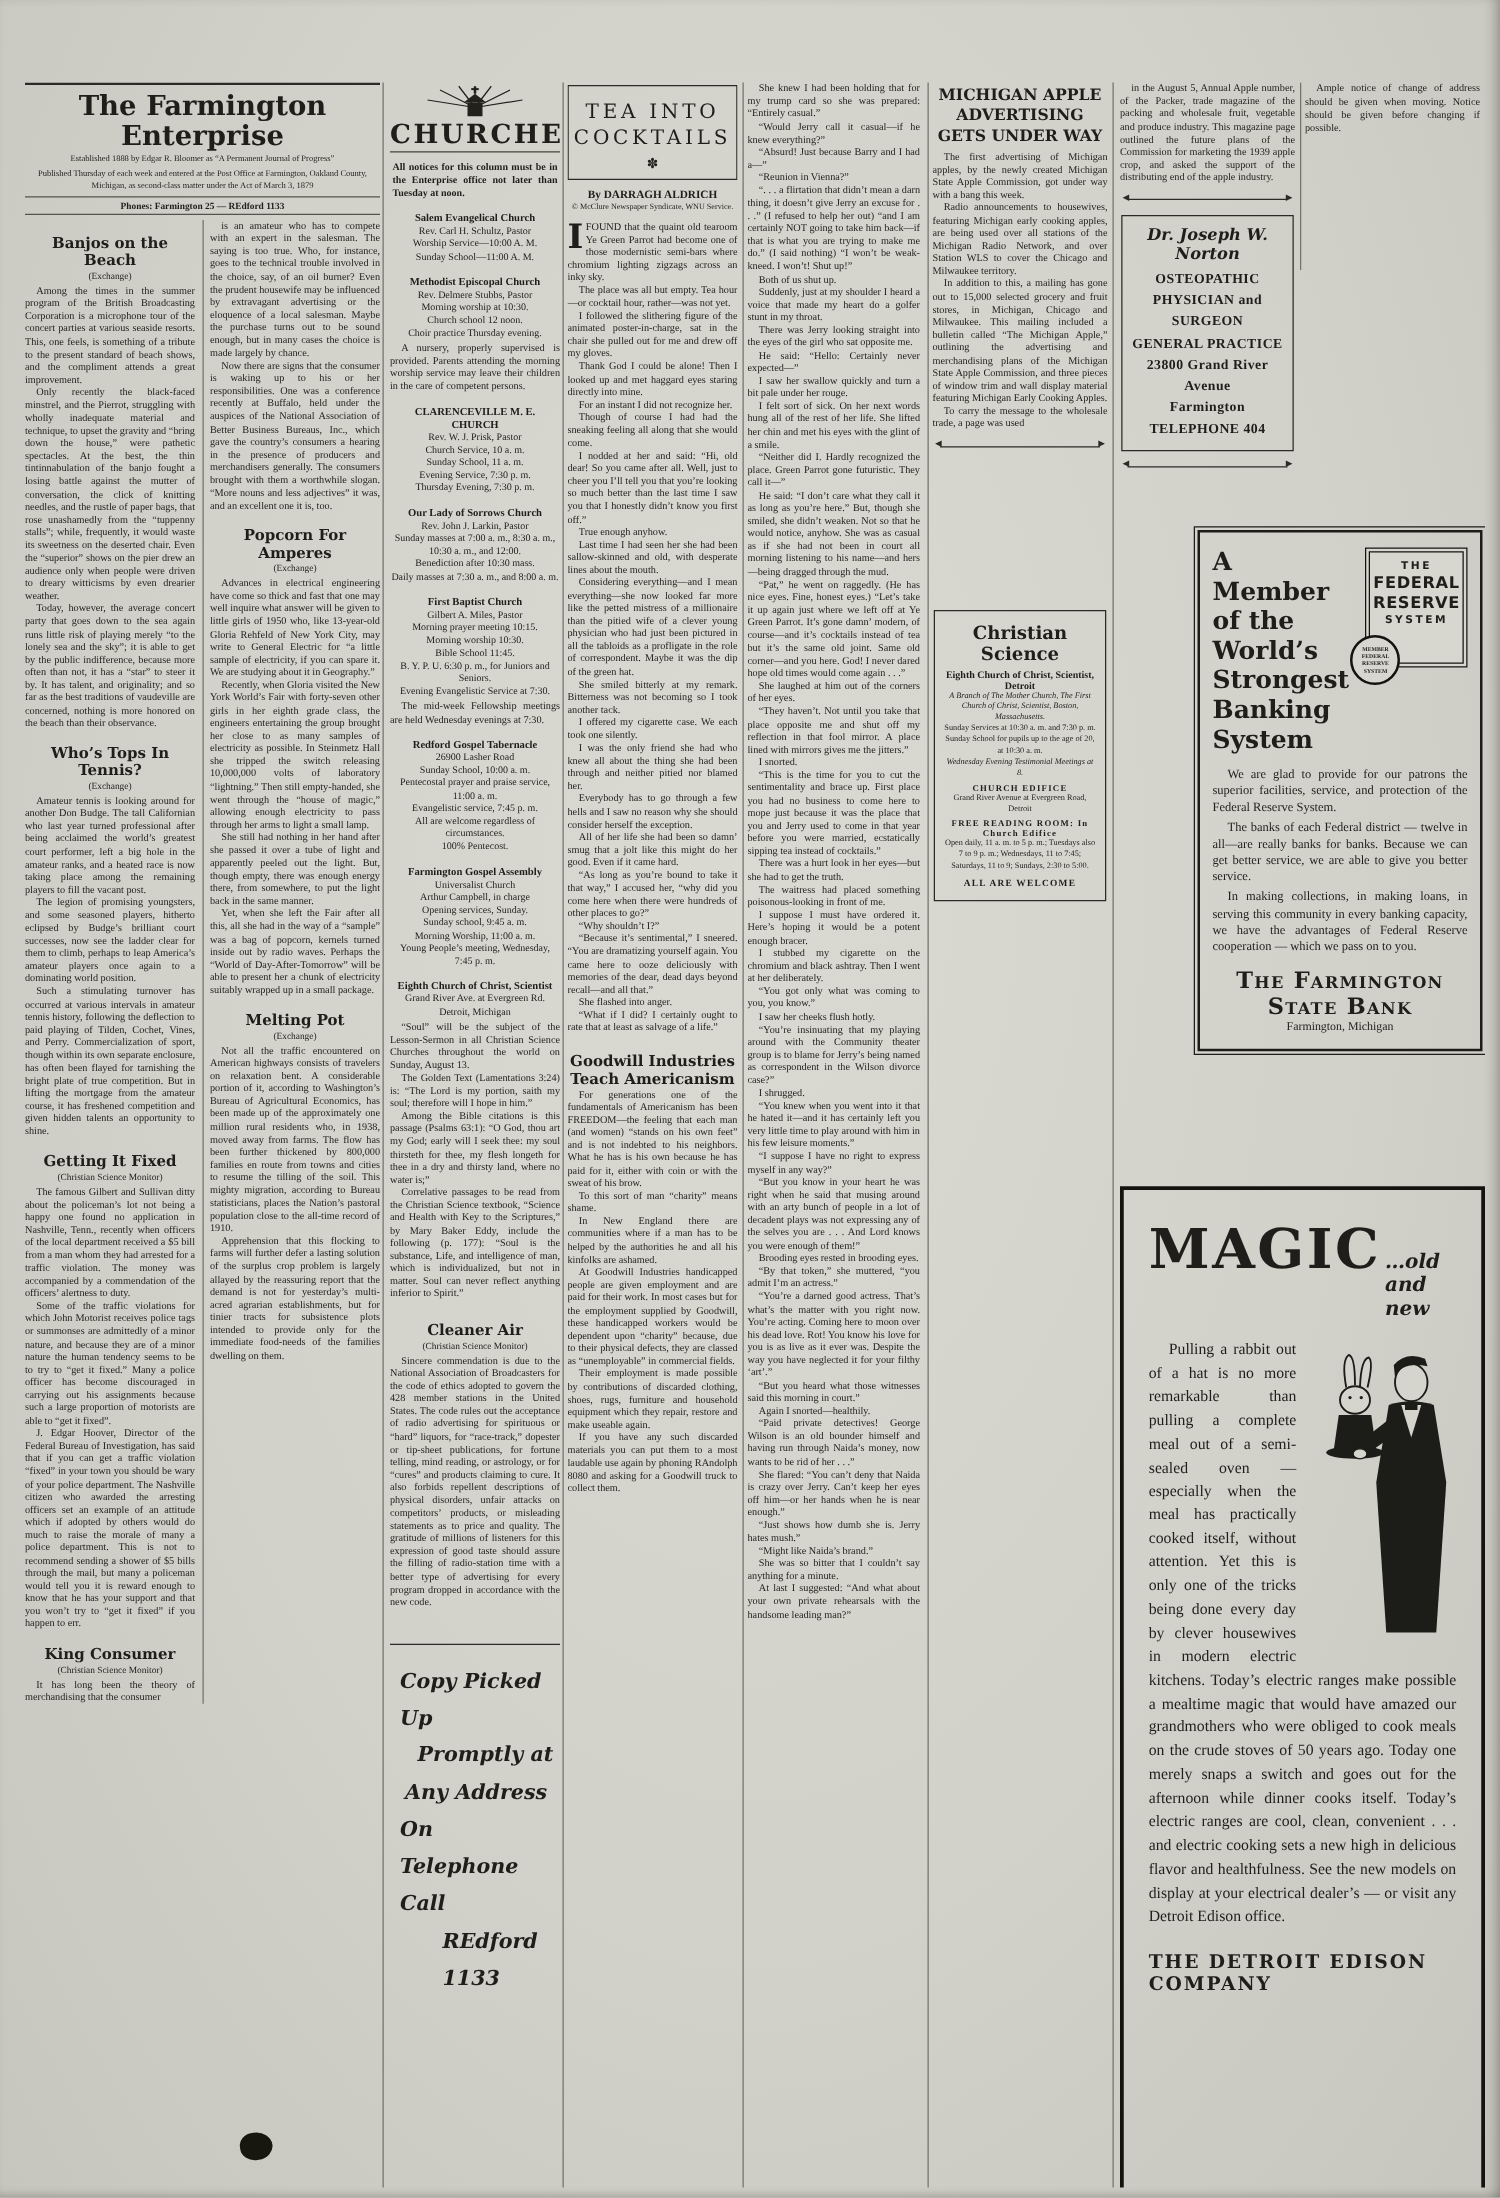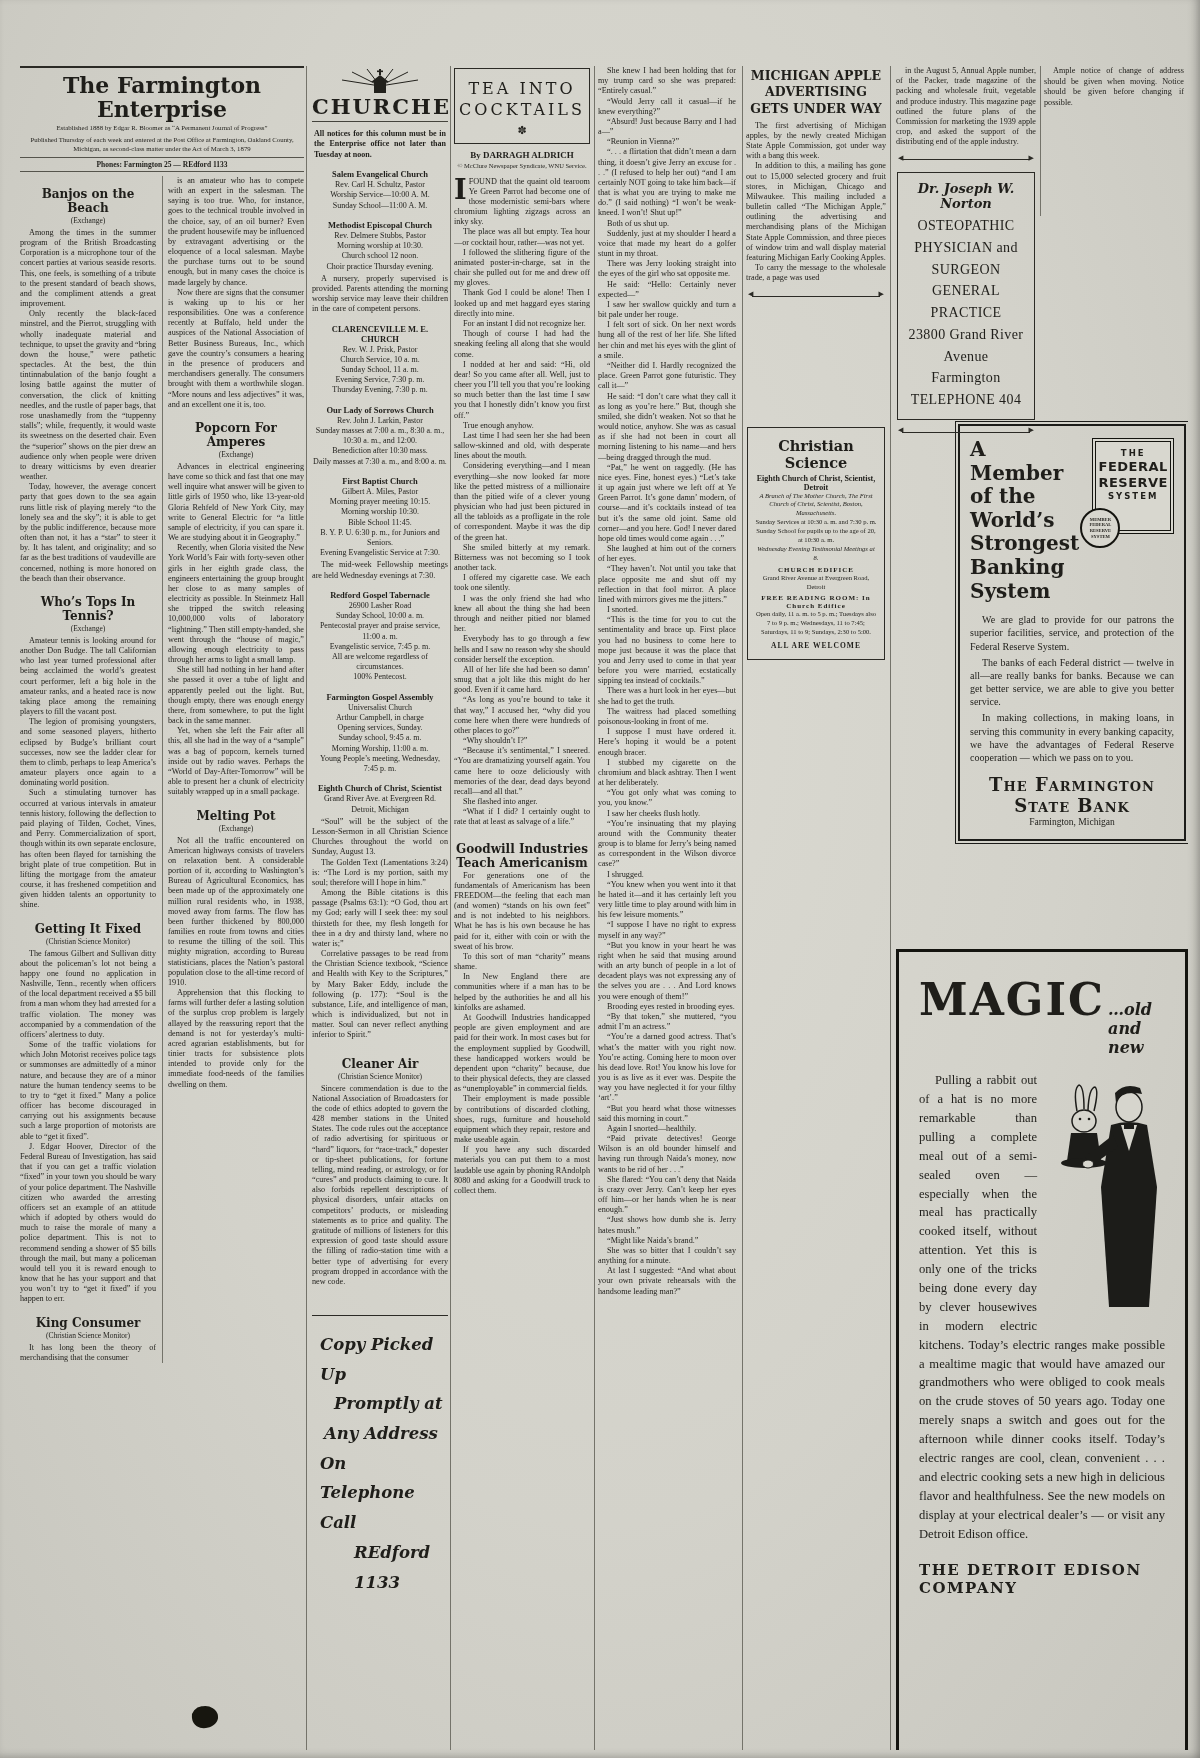--- a/index.html
+++ b/index.html
@@ -66,21 +66,21 @@
   
   .arrow-rule { position:relative; height:1px; background:#2b2a25; margin:12px 6px; }
   .arrow-rule::before, .arrow-rule::after { position:absolute; top:-4.5px; font-size:7px;
     line-height:1; color:#2b2a25; font-family:"DejaVu Sans", sans-serif; }
   .arrow-rule::before { content:"◀"; left:-4px; }
   .arrow-rule::after  { content:"▶"; right:-4px; }
   .apple-title { font-size:12.5px; font-weight:bold; text-align:center; line-height:1.3;
     margin:2px 0 4px; font-family:"DejaVu Serif", serif; }
   .norton-box { border:1px solid #2b2a25; padding:8px 3px; text-align:center; margin:2px 1px; }
   .norton-name { font-family:"DejaVu Serif", serif; font-weight:bold; font-style:italic; font-size:13px; margin-bottom:4px; }
-  .norton-lines p { font-size:14px; font-weight:normal; letter-spacing:.4px; line-height:1.55; margin:0; }
+  .norton-lines p { font-size:11px; font-weight:bold; letter-spacing:.4px; line-height:1.55; margin:0; }
   .cs-box { border:1px solid #2b2a25; padding:9px 6px; text-align:center; margin:130px 1px 0; }
   .cs-heading { font-family:"DejaVu Serif", serif; font-weight:bold; font-size:14.5px; margin-bottom:3px; }
   .cs-church { font-size:8px; font-weight:bold; }
   .cs-it { font-size:6.6px; font-style:italic; line-height:1.35; }
   .cs-line { font-size:6.6px; line-height:1.35; }
   .cs-caps { font-size:7px; font-weight:bold; letter-spacing:1px; margin-top:3px; }
   .cs-welcome { font-size:7.5px; font-weight:bold; letter-spacing:1px; margin-top:4px; }
   .c6-top { display:flex; height:358px; }
   .c6a { width:140px; }
   .c6rule { width:1px; height:150px; background:#74736a; margin:0 3px 0 4px; }
@@ -407,20 +407,21 @@
         <p>She was so bitter that I couldn’t say anything for a minute.</p>
         <p>At last I suggested: “And what about your own private rehearsals with the handsome leading man?”</p>
       </div>
   </section>
 
   <section class="col col5">
     <article>
       <h3 class="apple-title">MICHIGAN APPLE ADVERTISING GETS UNDER WAY</h3>
       <div class="bt">
           <p>The first advertising of Michigan apples, by the newly created Michigan State Apple Commission, got under way with a bang this week.</p>
+          <p>Radio announcements to housewives, featuring Michigan early cooking apples, are being used over all stations of the Michigan Radio Network, and over Station WLS to cover the Chicago and Milwaukee territory.</p>
           <p>In addition to this, a mailing has gone out to 15,000 selected grocery and fruit stores, in Michigan, Chicago and Milwaukee. This mailing included a bulletin called “The Michigan Apple,” outlining the advertising and merchandising plans of the Michigan State Apple Commission, and three pieces of window trim and wall display material featuring Michigan Early Cooking Apples.</p>
           <p>To carry the message to the wholesale trade, a page was used</p>
         </div>
     </article>
     <div class="arrow-rule"></div>
     <div class="cs-box">
       <div class="cs-heading">Christian Science</div>
       <div class="cs-church">Eighth Church of Christ, Scientist, Detroit</div>
       <div class="cs-it">A Branch of The Mother Church, The First Church of Christ, Scientist, Boston, Massachusetts.</div>
       <div class="cs-line">Sunday Services at 10:30 a. m. and 7:30 p. m.</div>

